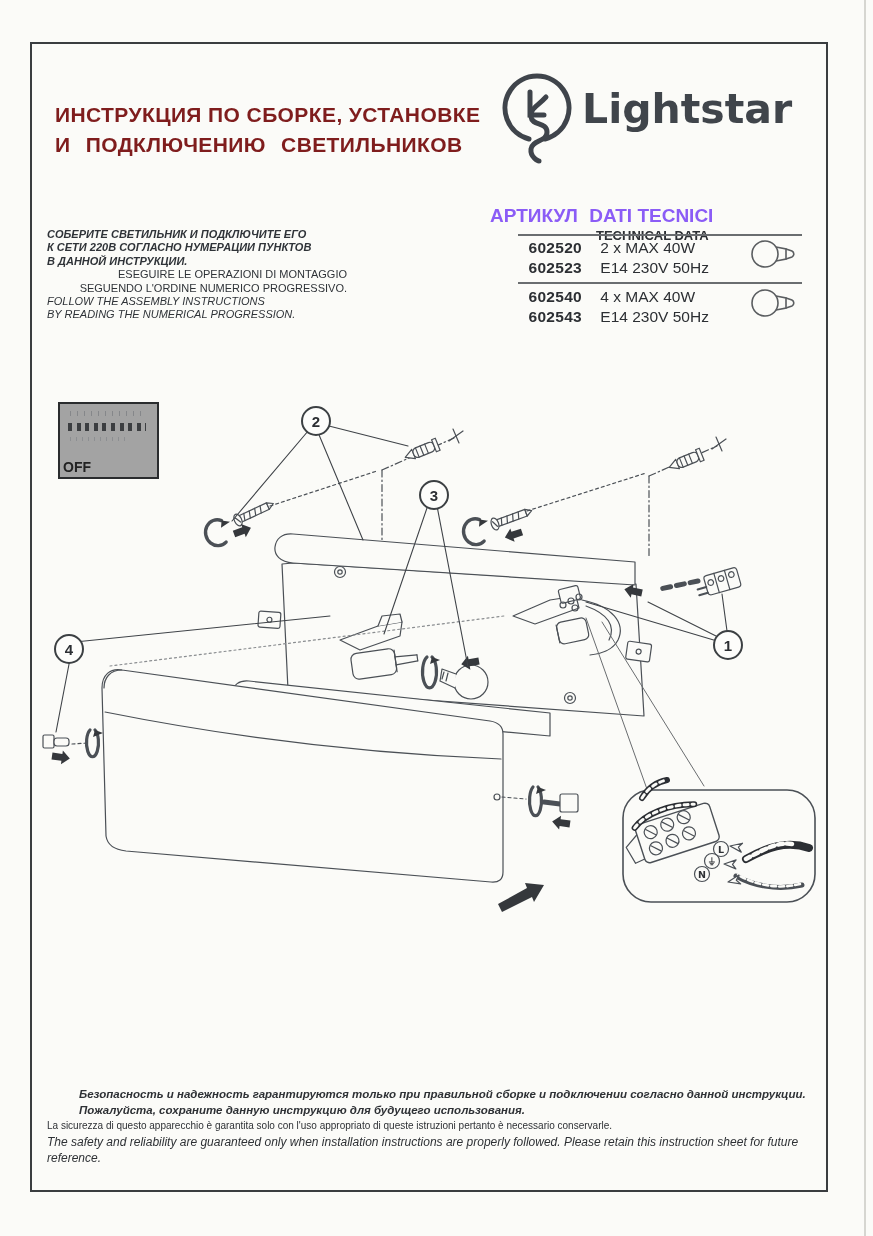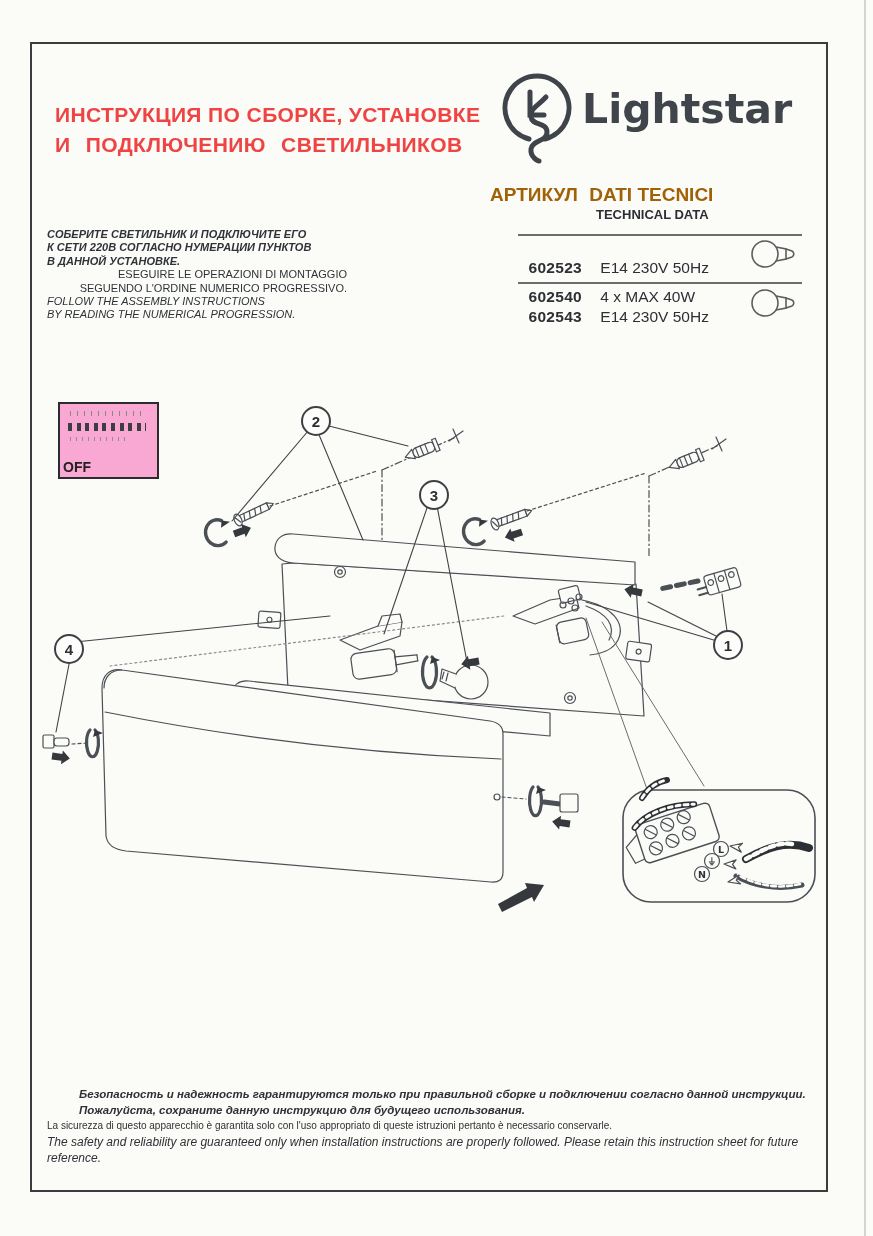--- a/index.html
+++ b/index.html
@@ -8,37 +8,37 @@
     background:#fbfbf8;overflow:hidden;
     font-family:"Liberation Sans",sans-serif;color:#2c2f33;
   }
   .abs{position:absolute;}
   .frame{
     position:absolute;left:30px;top:42px;width:794px;height:1146px;
     border:2.5px solid #3a3d40;
   }
   .title{
     position:absolute;left:55px;top:100px;width:440px;
-    font-size:21px;font-weight:800;letter-spacing:.4px;line-height:30px;color:#ef4444;
+    font-size:21px;font-weight:800;letter-spacing:.4px;line-height:30px;color:#7f1d1d;
   }
   .title .l2{word-spacing:9px;}
   .note{position:absolute;left:47px;top:228px;width:300px;font-size:11px;line-height:13.4px;color:#2f3338;}
   .note .ru{font-weight:700;font-style:italic;}
   .note .it{font-weight:400;text-align:right;}
   .note .en{font-style:italic;}
   .tech{position:absolute;left:490px;top:184px;width:322px;}
-  .tech .hdr{font-size:19px;font-weight:800;color:#a16207;}
+  .tech .hdr{font-size:19px;font-weight:800;color:#8b5cf6;margin-top:21px;}
   .tech .hdr2{font-size:13px;font-weight:600;margin-left:106px;margin-top:1px;}
   .rule{position:absolute;left:28px;width:284px;height:2px;background:#6a6d70;}
   .trow{position:absolute;left:28px;width:284px;font-size:15.5px;white-space:nowrap;}
   .trow .code{display:inline-block;width:64px;font-weight:800;text-align:right;letter-spacing:.3px;}
   .trow .spec{display:inline-block;margin-left:14px;}
   .offbox{
     position:absolute;left:58px;top:402px;width:97px;height:73px;
-    border:2.5px solid #2a2c2e;background:#f9a8d4;
+    border:2.5px solid #2a2c2e;background:#a3a3a3;
   }
   .offbox .r1{position:absolute;left:10px;top:7px;width:72px;height:5px;
     background:repeating-linear-gradient(90deg,#85878a 0 1.5px,transparent 1.5px 7px);}
   .offbox .r2{position:absolute;left:8px;top:19px;width:78px;height:8px;
     background:repeating-linear-gradient(90deg,#3c3e41 0 4px,transparent 4px 8.6px);}
   .offbox .r3{position:absolute;left:10px;top:33px;width:58px;height:4px;
     background:repeating-linear-gradient(90deg,#8d8f92 0 1.5px,transparent 1.5px 6px);}
   .offbox .lbl{position:absolute;left:3px;bottom:2px;font-size:14px;font-weight:800;color:#222;}
   .callout{
     position:absolute;width:26px;height:26px;border-radius:50%;
@@ -77,20 +77,24 @@
   </div>
 
   <div class="tech">
     <div class="hdr">
       <span>АРТИКУЛ</span>
       <span style="margin-left:6px;">DATI TECNICI</span>
     </div>
     <div class="hdr2">TECHNICAL DATA</div>
     <div class="rule" style="top:50px;"></div>
 
+    <div class="trow" style="top:55px;">
+      <span class="code">602520</span>
+      <span class="spec">2 x MAX 40W</span>
+    </div>
     <div class="trow" style="top:75px;">
       <span class="code">602523</span>
       <span class="spec">E14 230V 50Hz</span>
     </div>
     <svg class="abs" style="left:258px;top:52px;" width="54" height="36" viewBox="0 0 54 36">
       <g stroke="#5a5d60" stroke-width="1.6" fill="none">
         <circle cx="17" cy="18" r="13"></circle>
         <path d="M 28,11 L 38,13 L 38,23 L 28,25"></path>
         <path d="M 38,13 L 44,15 M 38,23 L 44,21 M 44,15 A 3.4,3.4 0 0 1 44,21"></path>
       </g>
@@ -110,21 +114,21 @@
         <circle cx="17" cy="18" r="13"></circle>
         <path d="M 28,11 L 38,13 L 38,23 L 28,25"></path>
         <path d="M 38,13 L 44,15 M 38,23 L 44,21 M 44,15 A 3.4,3.4 0 0 1 44,21"></path>
       </g>
     </svg>
   </div>
 
   <div class="note">
     <div class="ru">СОБЕРИТЕ СВЕТИЛЬНИК И ПОДКЛЮЧИТЕ ЕГО</div>
     <div class="ru">К СЕТИ 220В СОГЛАСНО НУМЕРАЦИИ ПУНКТОВ</div>
-    <div class="ru">В ДАННОЙ УСТАНОВКЕ.</div>
+    <div class="ru">В ДАННОЙ ИНСТРУКЦИИ.</div>
     <div class="it">ESEGUIRE LE OPERAZIONI DI MONTAGGIO</div>
     <div class="it">SEGUENDO L'ORDINE NUMERICO PROGRESSIVO.</div>
     <div class="en">FOLLOW THE ASSEMBLY INSTRUCTIONS</div>
     <div class="en">BY READING THE NUMERICAL PROGRESSION.</div>
   </div>
 
   <div class="offbox">
     <div class="r1"></div>
     <div class="r2"></div>
     <div class="r3"></div>

